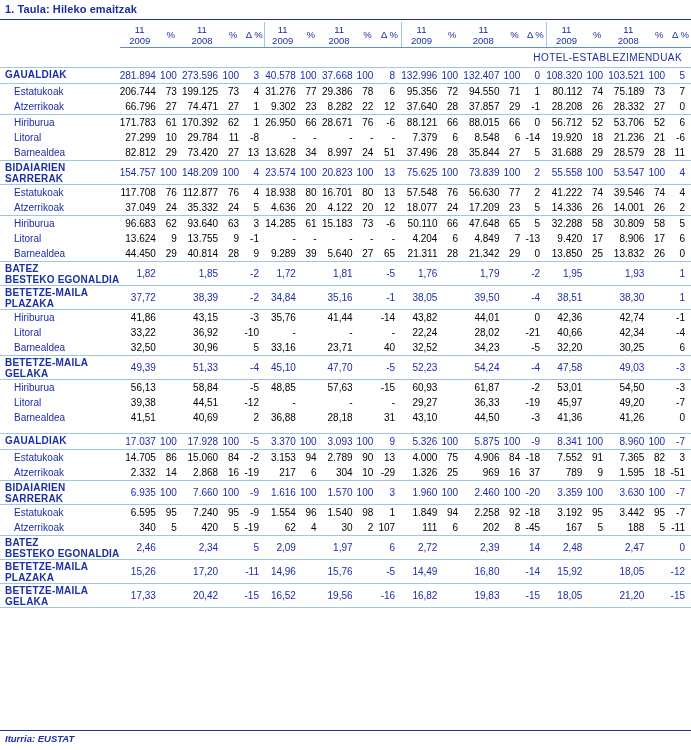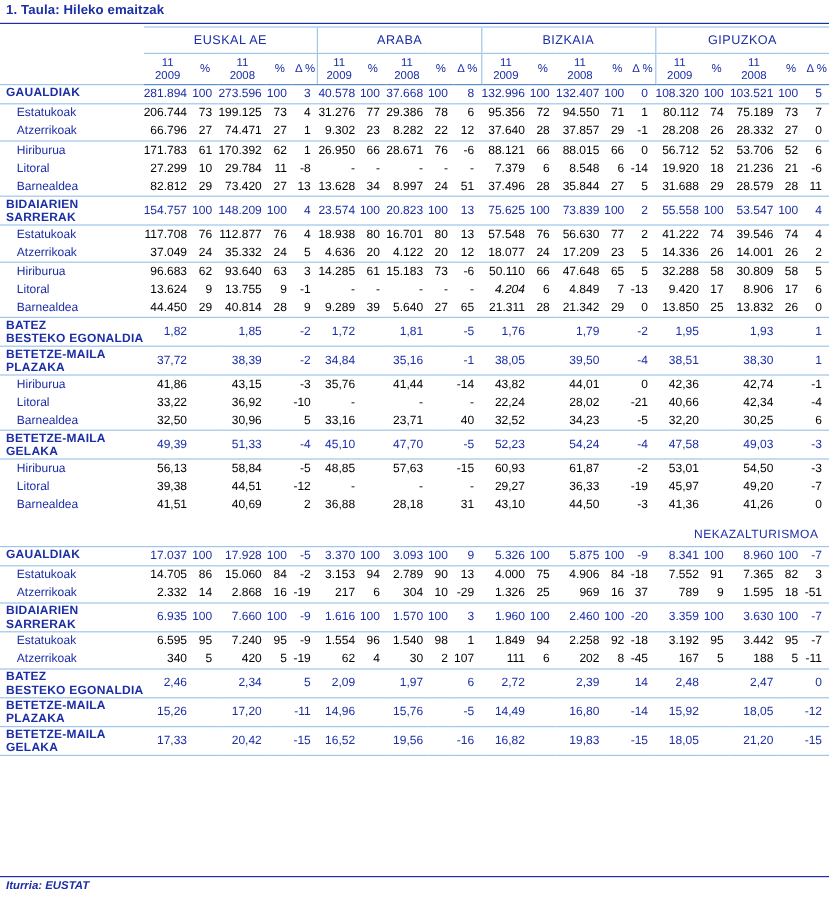--- a/index.html
+++ b/index.html
@@ -111,27 +111,20 @@
         <col style="width:24px">
       <col style="width:42px">
         <col style="width:22px">
         <col style="width:42px">
         <col style="width:22px">
         <col style="width:24px">
     </colgroup>
     <thead>
       <tr>
         <td class="blank-head"></td>
-        <td class="terr-head" colspan="5">EUSKAL AE</td>
-        <td class="terr-head terr-sep" colspan="5">ARABA</td>
-        <td class="terr-head terr-sep" colspan="5">BIZKAIA</td>
-        <td class="terr-head terr-sep" colspan="5">GIPUZKOA</td>
-      </tr>
-      <tr>
-        <td class="blank-head"></td>
 
         <td class="sub-head"><span>11</span><span class="l2">2009</span></td>
         <td class="sub-head"><span>%</span></td>
         <td class="sub-head"><span>11</span><span class="l2">2008</span></td>
         <td class="sub-head"><span>%</span></td>
         <td class="sub-head"><span>Δ %</span></td>
 
         <td class="sub-head terr-sep"><span>11</span><span class="l2">2009</span></td>
         <td class="sub-head"><span>%</span></td>
         <td class="sub-head"><span>11</span><span class="l2">2008</span></td>
@@ -145,20 +138,23 @@
         <td class="sub-head"><span>Δ %</span></td>
 
         <td class="sub-head terr-sep"><span>11</span><span class="l2">2009</span></td>
         <td class="sub-head"><span>%</span></td>
         <td class="sub-head"><span>11</span><span class="l2">2008</span></td>
         <td class="sub-head"><span>%</span></td>
         <td class="sub-head"><span>Δ %</span></td>
       </tr>
     </thead>
     <tbody id="tbody">
+        <tr>
+          <td class="band band-top" colspan="21">HOTEL-ESTABLEZIMENDUAK</td>
+        </tr>
         <tr class="r tline">
           <td class="lbl bold">GAUALDIAK</td>
           <td class="num blue">281.894</td>
           <td class="num blue pct">100</td>
           <td class="num blue">273.596</td>
           <td class="num blue pct">100</td>
           <td class="num blue delta">3</td>
           <td class="num blue" style="border-left: none;">40.578</td>
           <td class="num blue pct">100</td>
           <td class="num blue">37.668</td>
@@ -387,21 +383,21 @@
           <td class="num">13.624</td>
           <td class="num pct">9</td>
           <td class="num">13.755</td>
           <td class="num pct">9</td>
           <td class="num delta">-1</td>
           <td class="num" style="border-left: none;">-</td>
           <td class="num pct">-</td>
           <td class="num">-</td>
           <td class="num pct">-</td>
           <td class="num delta">-</td>
-          <td class="num" style="border-left: none; font-style: italic;">4.204</td>
+          <td class="num" style="border-left: none;">4.204</td>
           <td class="num pct">6</td>
           <td class="num">4.849</td>
           <td class="num pct">7</td>
           <td class="num delta">-13</td>
           <td class="num" style="border-left: none;">9.420</td>
           <td class="num pct">17</td>
           <td class="num">8.906</td>
           <td class="num pct">17</td>
           <td class="num delta">6</td>
         </tr>
@@ -631,23 +627,20 @@
           <td class="num delta">-3</td>
           <td class="num" style="border-left: none;">41,36</td>
           <td class="num pct"></td>
           <td class="num">41,26</td>
           <td class="num pct"></td>
           <td class="num delta">0</td>
         </tr>
         <tr class="spacer">
           <td colspan="21"></td>
         </tr>
-        <tr>
-          <td class="band" colspan="21">NEKAZALTURISMOA</td>
-        </tr>
         <tr class="r tline">
           <td class="lbl bold">GAUALDIAK</td>
           <td class="num blue">17.037</td>
           <td class="num blue pct">100</td>
           <td class="num blue">17.928</td>
           <td class="num blue pct">100</td>
           <td class="num blue delta">-5</td>
           <td class="num blue" style="border-left: none;">3.370</td>
           <td class="num blue pct">100</td>
           <td class="num blue">3.093</td>

